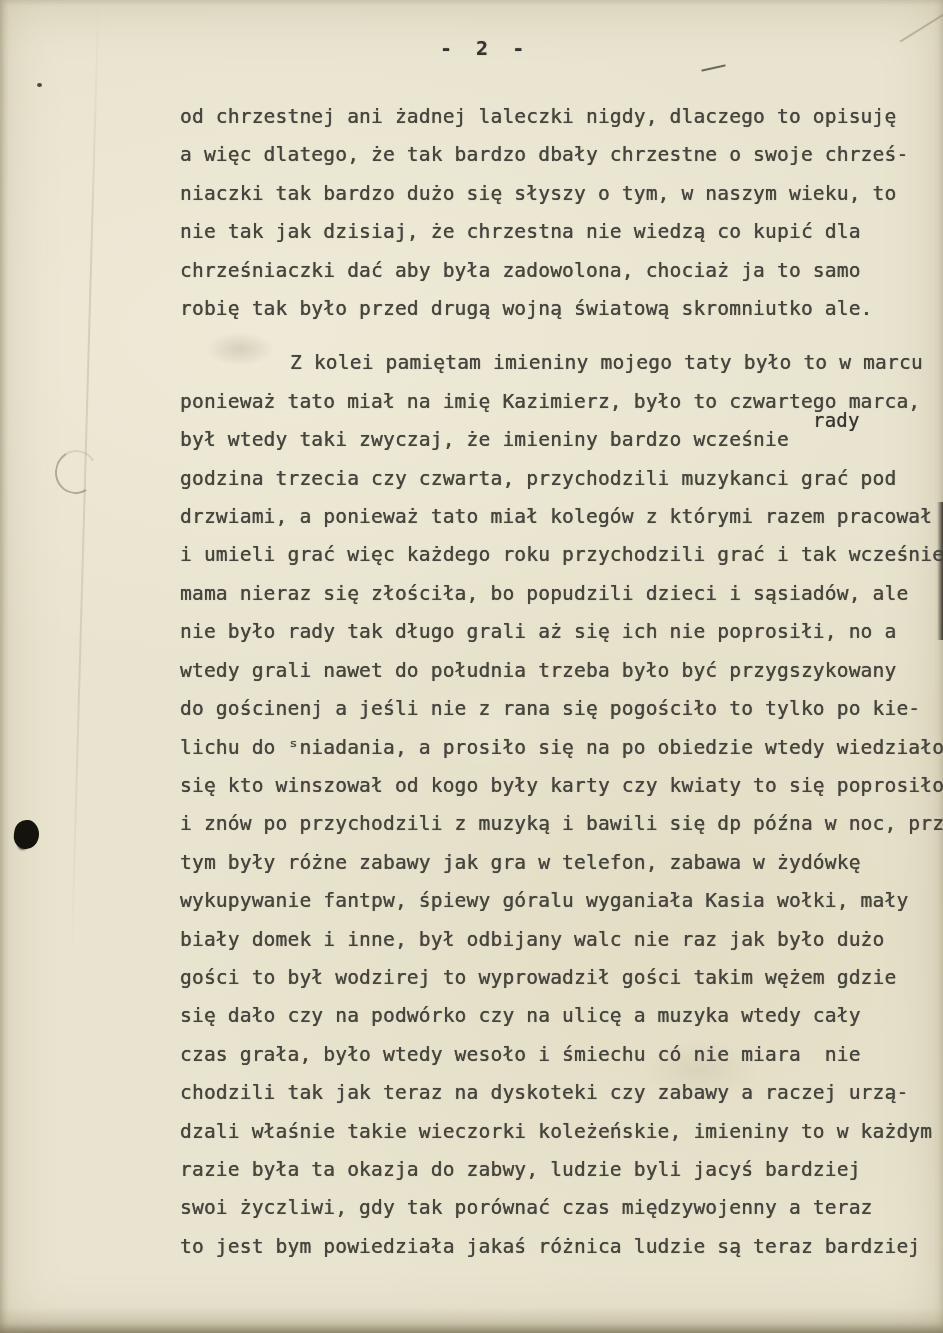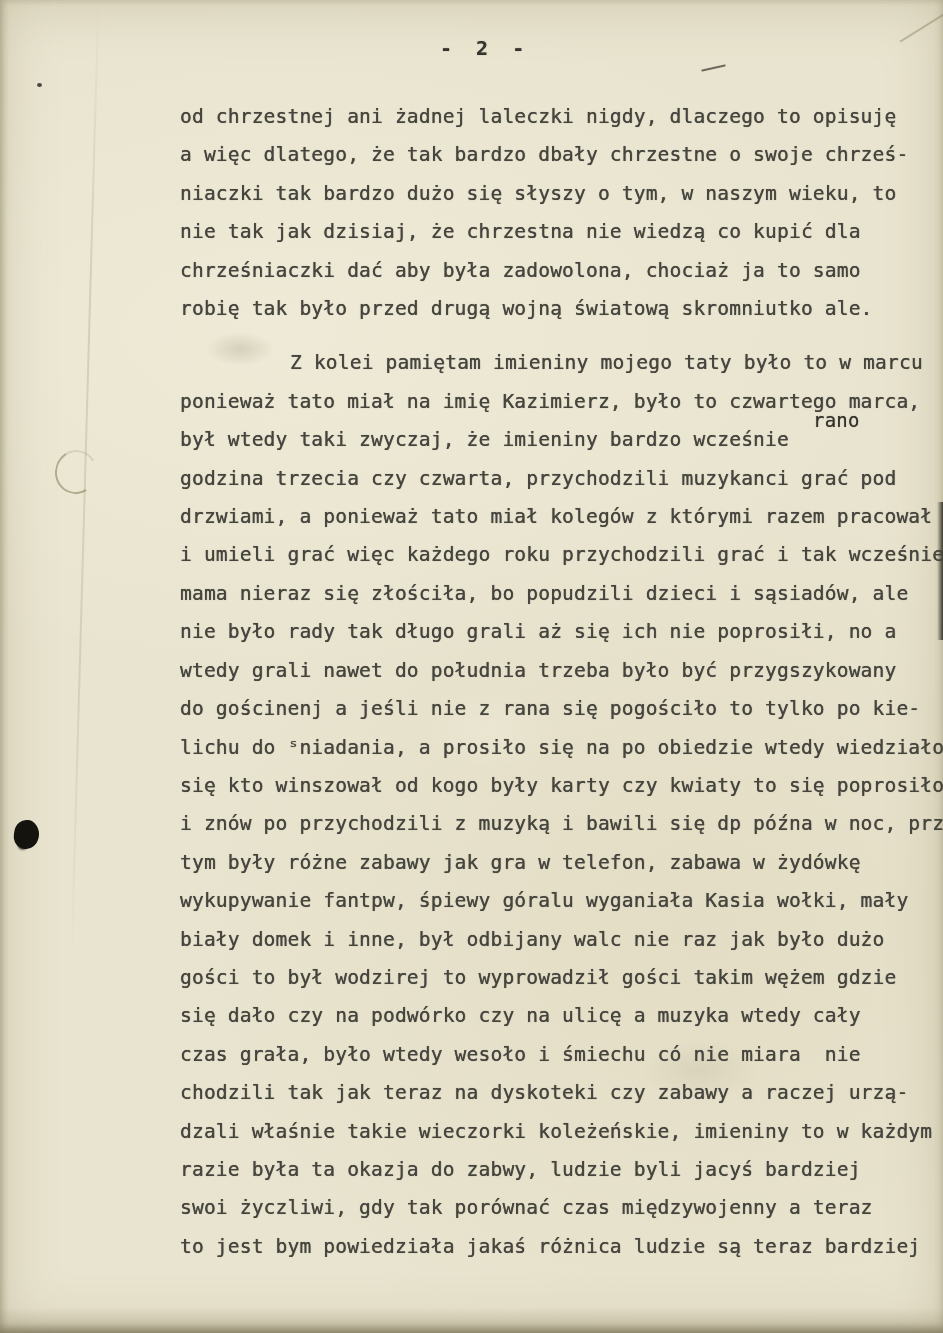--- a/index.html
+++ b/index.html
@@ -72,21 +72,21 @@
   <span class="speck"></span>
   <span class="crease"></span>
   <span class="ring-mark"></span>
   <span class="ink-blot"></span>
   <span class="edge-streak"></span>
   <span class="stain-a"></span>
   <span class="stain-b"></span>
   <span class="stain-c"></span>
 
   <div class="typed-body">
-    <span class="interlinear">rano</span>
+    <span class="interlinear">rady</span>
 
   <div class="line">od chrzestnej ani żadnej laleczki nigdy, dlaczego to opisuję</div>
       <div class="line">a więc dlatego, że tak bardzo dbały chrzestne o swoje chrześ-</div>
       <div class="line">niaczki tak bardzo dużo się słyszy o tym, w naszym wieku, to</div>
       <div class="line">nie tak jak dzisiaj, że chrzestna nie wiedzą co kupić dla</div>
       <div class="line">chrześniaczki dać aby była zadowolona, chociaż ja to samo</div>
       <div class="line">robię tak było przed drugą wojną światową skromniutko ale.</div>
       <div class="line para-start">Z kolei pamiętam imieniny mojego taty było to w marcu</div>
       <div class="line">ponieważ tato miał na imię Kazimierz, było to czwartego marca,</div>
       <div class="line">był wtedy taki zwyczaj, że imieniny bardzo wcześnie</div>

